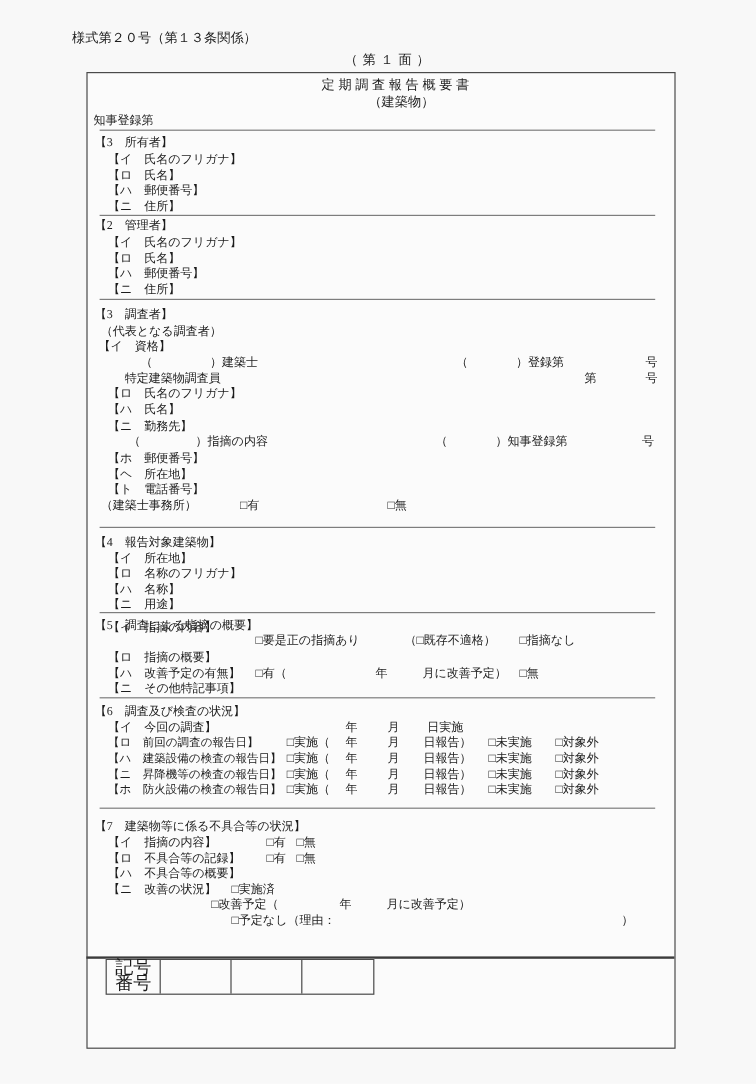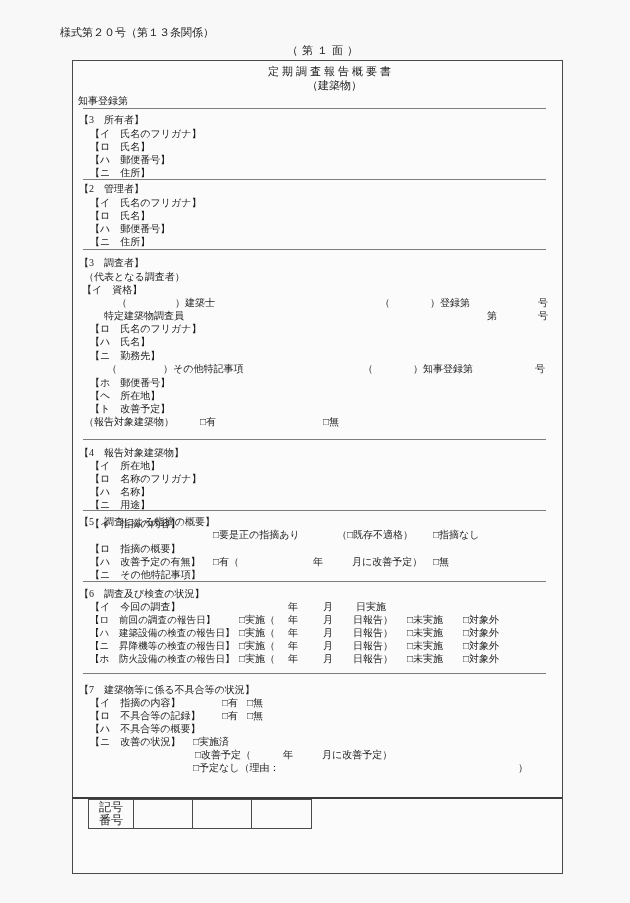--- a/index.html
+++ b/index.html
@@ -51,21 +51,21 @@
   }
   #symtable .cell{
     box-sizing:border-box;
     border-right:1px solid #4a4a4a;
     height:100%;
   }
   #symtable .cell:last-child{border-right:none;}
   #symtable .label{
     width:45px;
     text-align:center;
-    font-size:12px;
+    font-size:15px;
     line-height:13px;
     padding-top:1px;
   }
   #symtable .blank{width:59px;}
 </style>
 </head>
 <body>
 
 <div id="page">
 
@@ -101,28 +101,28 @@
   <span class="t" style="left:380px;top:297px">（</span>
   <span class="t" style="left:430px;top:297px">）登録第</span>
   <span class="t" style="left:538px;top:297px">号</span>
   <span class="t" style="left:104px;top:310px">特定建築物調査員</span>
   <span class="t" style="left:487px;top:310px">第</span>
   <span class="t" style="left:538px;top:310px">号</span>
   <span class="t" style="left:90px;top:323px">【ロ　氏名のフリガナ】</span>
   <span class="t" style="left:90px;top:336px">【ハ　氏名】</span>
   <span class="t" style="left:90px;top:350px">【ニ　勤務先】</span>
   <span class="t" style="left:107px;top:363px">（</span>
-  <span class="t" style="left:163px;top:363px">）その他特記事項</span>
+  <span class="t" style="left:163px;top:363px">）指摘の内容</span>
   <span class="t" style="left:363px;top:363px">（</span>
   <span class="t" style="left:413px;top:363px">）知事登録第</span>
   <span class="t" style="left:535px;top:363px">号</span>
   <span class="t" style="left:90px;top:377px">【ホ　郵便番号】</span>
   <span class="t" style="left:90px;top:390px">【ヘ　所在地】</span>
-  <span class="t" style="left:90px;top:403px">【ト　改善予定】</span>
-  <span class="t" style="left:84px;top:416px">（報告対象建築物）</span>
+  <span class="t" style="left:90px;top:403px">【ト　電話番号】</span>
+  <span class="t" style="left:84px;top:416px">（建築士事務所）</span>
   <span class="t" style="left:200px;top:416px">□有</span>
   <span class="t" style="left:323px;top:416px">□無</span>
   <div class="rule" style="top:439px"></div>
 
   <span class="t" style="left:79px;top:447px">【4　報告対象建築物】</span>
   <span class="t" style="left:90px;top:460px">【イ　所在地】</span>
   <span class="t" style="left:90px;top:473px">【ロ　名称のフリガナ】</span>
   <span class="t" style="left:90px;top:486px">【ハ　名称】</span>
   <span class="t" style="left:90px;top:499px">【ニ　用途】</span>
   <div class="rule" style="top:510px"></div>
@@ -183,21 +183,21 @@
   <span class="t" style="left:79px;top:684px">【7　建築物等に係る不具合等の状況】</span>
   <span class="t" style="left:90px;top:697px">【イ　指摘の内容】</span>
   <span class="t" style="left:222px;top:697px">□有</span>
   <span class="t" style="left:247px;top:697px">□無</span>
   <span class="t" style="left:90px;top:710px">【ロ　不具合等の記録】</span>
   <span class="t" style="left:222px;top:710px">□有</span>
   <span class="t" style="left:247px;top:710px">□無</span>
   <span class="t" style="left:90px;top:723px">【ハ　不具合等の概要】</span>
   <span class="t" style="left:90px;top:736px">【ニ　改善の状況】</span>
   <span class="t" style="left:193px;top:736px">□実施済</span>
-  <span class="t" style="left:195px;top:749px">□改善予定（</span>
+  <span class="t" style="left:176px;top:749px">□改善予定（</span>
   <span class="t" style="left:283px;top:749px">年</span>
   <span class="t" style="left:322px;top:749px">月に改善予定）</span>
   <span class="t" style="left:193px;top:762px">□予定なし（理由：</span>
   <span class="t" style="left:518px;top:762px">）</span>
 
   <div class="rule2" style="top:797px"></div>
   <div id="symtable">
     <div class="cell label">
       <div>記号</div>
       <div>番号</div>

